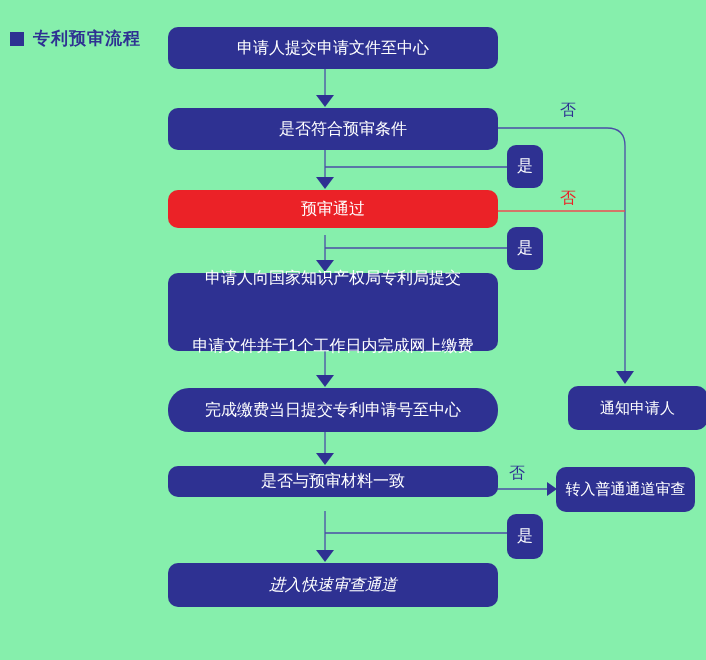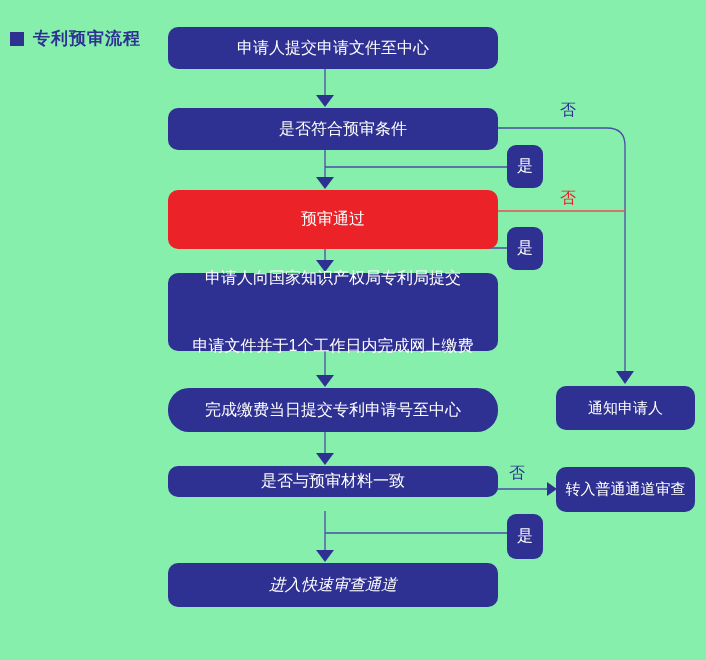--- a/index.html
+++ b/index.html
@@ -71,34 +71,34 @@
 
     <line class="c-line" x1="325" y1="511" x2="325" y2="550"></line>
     <line class="c-line" x1="325" y1="533" x2="512" y2="533"></line>
     <polygon class="c-arrow" points="316,550 334,550 325,562"></polygon>
   </svg>
 
   <div class="node main" style="top:27px;">申请人提交申请文件至中心</div>
 
   <div class="node main" style="top:108px;padding-left:20px;">是否符合预审条件</div>
 
-  <div class="node main red" style="top:190px;height:59px;">预审通过</div>
+  <div class="node main red" style="top:190px;height:38px;">预审通过</div>
 
   <div class="node main big" style="top:273px;gap:40px;">
     <span>申请人向国家知识产权局专利局提交</span>
     <span>申请文件并于1个工作日内完成网上缴费</span>
   </div>
 
   <div class="node main" style="top:388px;height:44px;border-radius:21px;">完成缴费当日提交专利申请号至中心</div>
 
   <div class="node main" style="top:466px;height:31px;">是否与预审材料一致</div>
 
   <div class="node main" style="top:563px;height:44px;font-style:italic;">进入快速审查通道</div>
 
-  <div class="node side" style="top:386px;height:44px;">通知申请人</div>
+  <div class="node side" style="top:386px;height:44px;margin-left:12px;">通知申请人</div>
 
   <div class="node side" style="top:467px;">转入普通通道审查</div>
 
   <div class="yes-badge" style="left:507px;top:145px;">是</div>
   <div class="yes-badge" style="left:507px;top:227px;">是</div>
   <div class="yes-badge" style="left:507px;top:514px;height:45px;">是</div>
 
   <div class="no-label" style="left:560px;top:100px;">否</div>
   <div class="no-label red-no" style="left:560px;top:188px;">否</div>
   <div class="no-label" style="left:509px;top:463px;">否</div>

